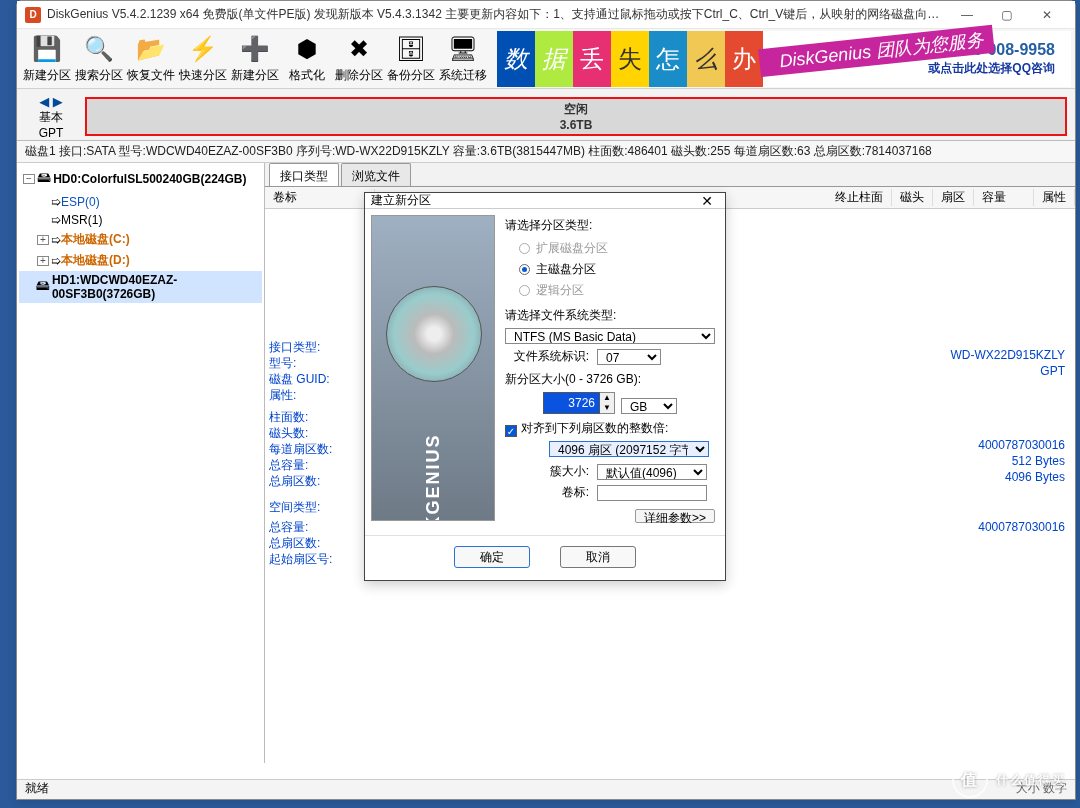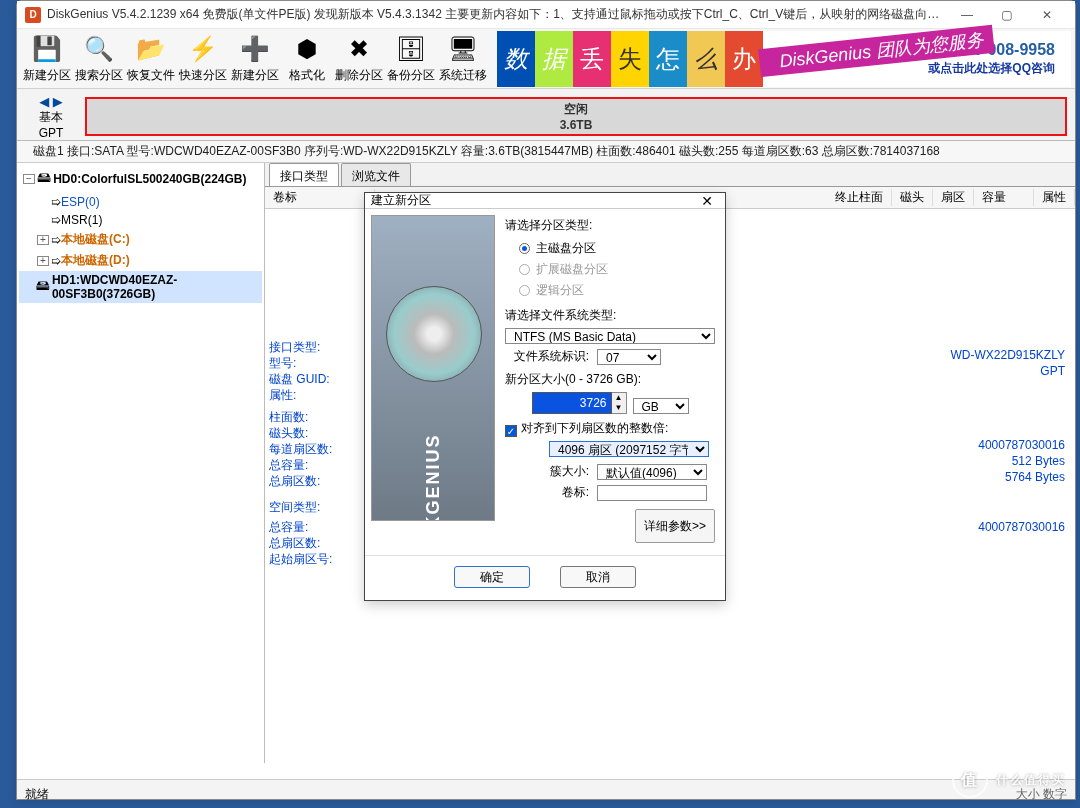--- a/index.html
+++ b/index.html
@@ -34,21 +34,21 @@
 
 
 .diskbar { height: 52px; display: flex; align-items: stretch; background: #f3f3f3; border-bottom: 1px solid #bbb; padding: 4px 4px 0 4px;}
 .disk-side { width: 60px; display: flex; flex-direction: column; align-items: center; justify-content: center; font-size: 12px; }
 .disk-side .arrows { color: #004a99; font-size: 13px; }
 .disk-graph { flex: 1; margin: 4px 4px 4px 4px; border: 2px solid #e11; background: #d8d8d8; display: flex; align-items: center; justify-content: center; flex-direction: column; }
 .disk-graph .g1 { font-size: 12px; color: #333; font-weight: bold;}
 .disk-graph .g2 { font-size: 12px; color: #333; font-weight: bold;}
 
 
-.infoline { height: 22px; padding: 2px 16px; font-size: 12px; color: #222; border-bottom: 1px solid #ccc; background: #f7f7f7; display: flex; align-items: center; white-space: nowrap;}
+.infoline { height: 22px; padding: 2px 8px; font-size: 12px; color: #222; border-bottom: 1px solid #ccc; background: #f7f7f7; display: flex; align-items: center; white-space: nowrap;}
 
 
 .body { display: flex; height: 600px; }
 .tree { width: 248px; border-right: 1px solid #bbb; background: #fff; overflow: auto; padding: 2px;}
 .tree-node { padding: 2px 2px 2px 4px; display: flex; align-items: center; cursor: pointer; }
 .tree-node .exp { width: 12px; display: inline-block; font-size: 10px; color: #555; border:1px solid #888; height:10px; line-height:8px; text-align:center; margin-right:2px;}
 .tree-node .noexp { width: 14px; display:inline-block;}
 .tree-node .hdd { font-size: 14px; margin-right: 2px; }
 .tree-node.lvl1 { padding-left: 18px; }
 .tree-node.sel { background: #d0e4ff; }
@@ -82,30 +82,30 @@
 .dlg-form .radio-row { display: flex; align-items: center; padding: 2px 0 2px 14px; }
 .dlg-form .radio { width: 11px; height: 11px; border: 1px solid #666; border-radius: 50%; margin-right: 6px; display:inline-flex; align-items:center; justify-content:center;}
 .dlg-form .radio.on::after{content:""; width:5px; height:5px; background:#0858d4; border-radius:50%;}
 .dlg-form .radio.dis { border-color: #aaa; }
 .dlg-form .radio-row.dis { color: #999; }
 .dlg-form select, .dlg-form input.txt { border: 1px solid #888; height: 16px; padding: 0 4px; font-size: 12px; background:#fff;}
 .dlg-form .row { display: flex; align-items: flex-end; margin: 4px 0; }
 .dlg-form .row .k { width: 92px; text-align: right; padding-right: 8px;}
 .dlg-form .chk { width: 12px; height: 12px; border: 1px solid #555; background: #0858d4; color:#fff; display:inline-flex; align-items:center; justify-content:center; font-size:10px; margin-right:4px;}
 .dlg-form .numfield{position:relative; display:inline-flex; align-items:center;}
-.dlg-form .numfield input{width:80px; text-align:right; background:#0a52e0; color:#fff; border:1px solid #555; height:22px; padding:0 4px;}
+.dlg-form .numfield input{width:57px; text-align:right; background:#0a52e0; color:#fff; border:1px solid #555; height:22px; padding:0 4px;}
 .dlg-form .spin{display:flex; flex-direction:column; border:1px solid #888; border-left:none; height:22px;}
 .dlg-form .spin span{width:14px; height:10px; font-size:8px; line-height:10px; text-align:center; cursor:pointer; background:#f0f0f0;}
 .dlg-btns { display: flex; justify-content: center; gap: 30px; padding: 10px 0 12px; border-top: 1px solid #e0e0e0; margin-top: 6px;}
 .dlg-btns button { width: 76px; height: 22px; border: 1px solid #777; background: #f8f8f8; border-radius: 3px; cursor: pointer; font-size: 12px;}
 .dlg-btns button.primary { border-color: #2a72d4;}
-.adv-btn { float: right; height: 34px; padding: 0 8px; border: 1px solid #999; background: #f5f5f5; border-radius: 2px; cursor:pointer; font-size:12px; margin-top:4px;}
-
-
-.status { position: absolute; left: 0; right: 0; bottom: 0; height: 20px; background: #f4f4f4; border-top: 1px solid #ccc; padding: 6px 8px; font-size: 12px;}
+.adv-btn { float: right; height: 14px; padding: 0 8px; border: 1px solid #999; background: #f5f5f5; border-radius: 2px; cursor:pointer; font-size:12px; margin-top:4px;}
+
+
+.status { position: absolute; left: 0; right: 0; bottom: 0; height: 20px; background: #f4f4f4; border-top: 1px solid #ccc; padding: 0 8px; font-size: 12px;}
 .status .r { float: right; color: #666;}
 
 
 .wmark { position: absolute; right: 14px; bottom: 10px; display: flex; align-items: center; color: #fff; font-size: 20px; font-weight: bold; opacity: 0.75; letter-spacing: 2px; text-shadow:0 0 3px rgba(0,0,0,.5);}
 .wmark .circ { width: 36px; height: 36px; border: 2px solid #fff; border-radius: 50%; display: flex; align-items: center; justify-content: center; margin-right: 8px; font-size: 16px;}
 </style>
 </head>
 <body>
 
 <div class="window">
@@ -252,21 +252,21 @@
         <div class="row-l" style="top:264px">总扇区数:</div>
         <div class="row-l" style="top:290px">空间类型:</div>
         <div class="row-l" style="top:310px">总容量:</div>
         <div class="row-l" style="top:326px">总扇区数:</div>
         <div class="row-l" style="top:342px">起始扇区号:</div>
 
         <div class="row-r" style="top:138px">WD-WX22D915KZLY</div>
         <div class="row-r" style="top:154px">GPT</div>
         <div class="row-r" style="top:228px">4000787030016</div>
         <div class="row-r" style="top:244px">512 Bytes</div>
-        <div class="row-r" style="top:260px">5764 Bytes</div>
+        <div class="row-r" style="top:260px">4096 Bytes</div>
         <div class="row-r" style="top:310px">4000787030016</div>
       </div>
     </div>
   </div>
 
   <div class="status">
     <span>就绪</span>
     <span class="r">大小   数字</span>
   </div>
 </div>
@@ -277,27 +277,27 @@
     <span class="dlg-close">✕</span>
   </div>
   <div class="dlg-body">
     <div class="dlg-img">
       <div class="disc"></div>
       <div class="hdd-ic">DISKGENIUS</div>
     </div>
     <div class="dlg-form">
       <div class="sec">
         <span class="lab">请选择分区类型:</span>
+        <div class="radio-row dis">
+            <span class="radio dis"></span>
+            <span>扩展磁盘分区</span>
+          </div>
         <div class="radio-row">
             <span class="radio on"></span>
             <span>主磁盘分区</span>
-          </div>
-        <div class="radio-row dis">
-            <span class="radio dis"></span>
-            <span>扩展磁盘分区</span>
           </div>
         <div class="radio-row dis">
             <span class="radio dis"></span>
             <span>逻辑分区</span>
           </div>
       </div>
       <div class="sec">
         <span class="lab">请选择文件系统类型:</span>
         <select style="width:100%"><option>NTFS (MS Basic Data)</option></select>
         <div class="row">

